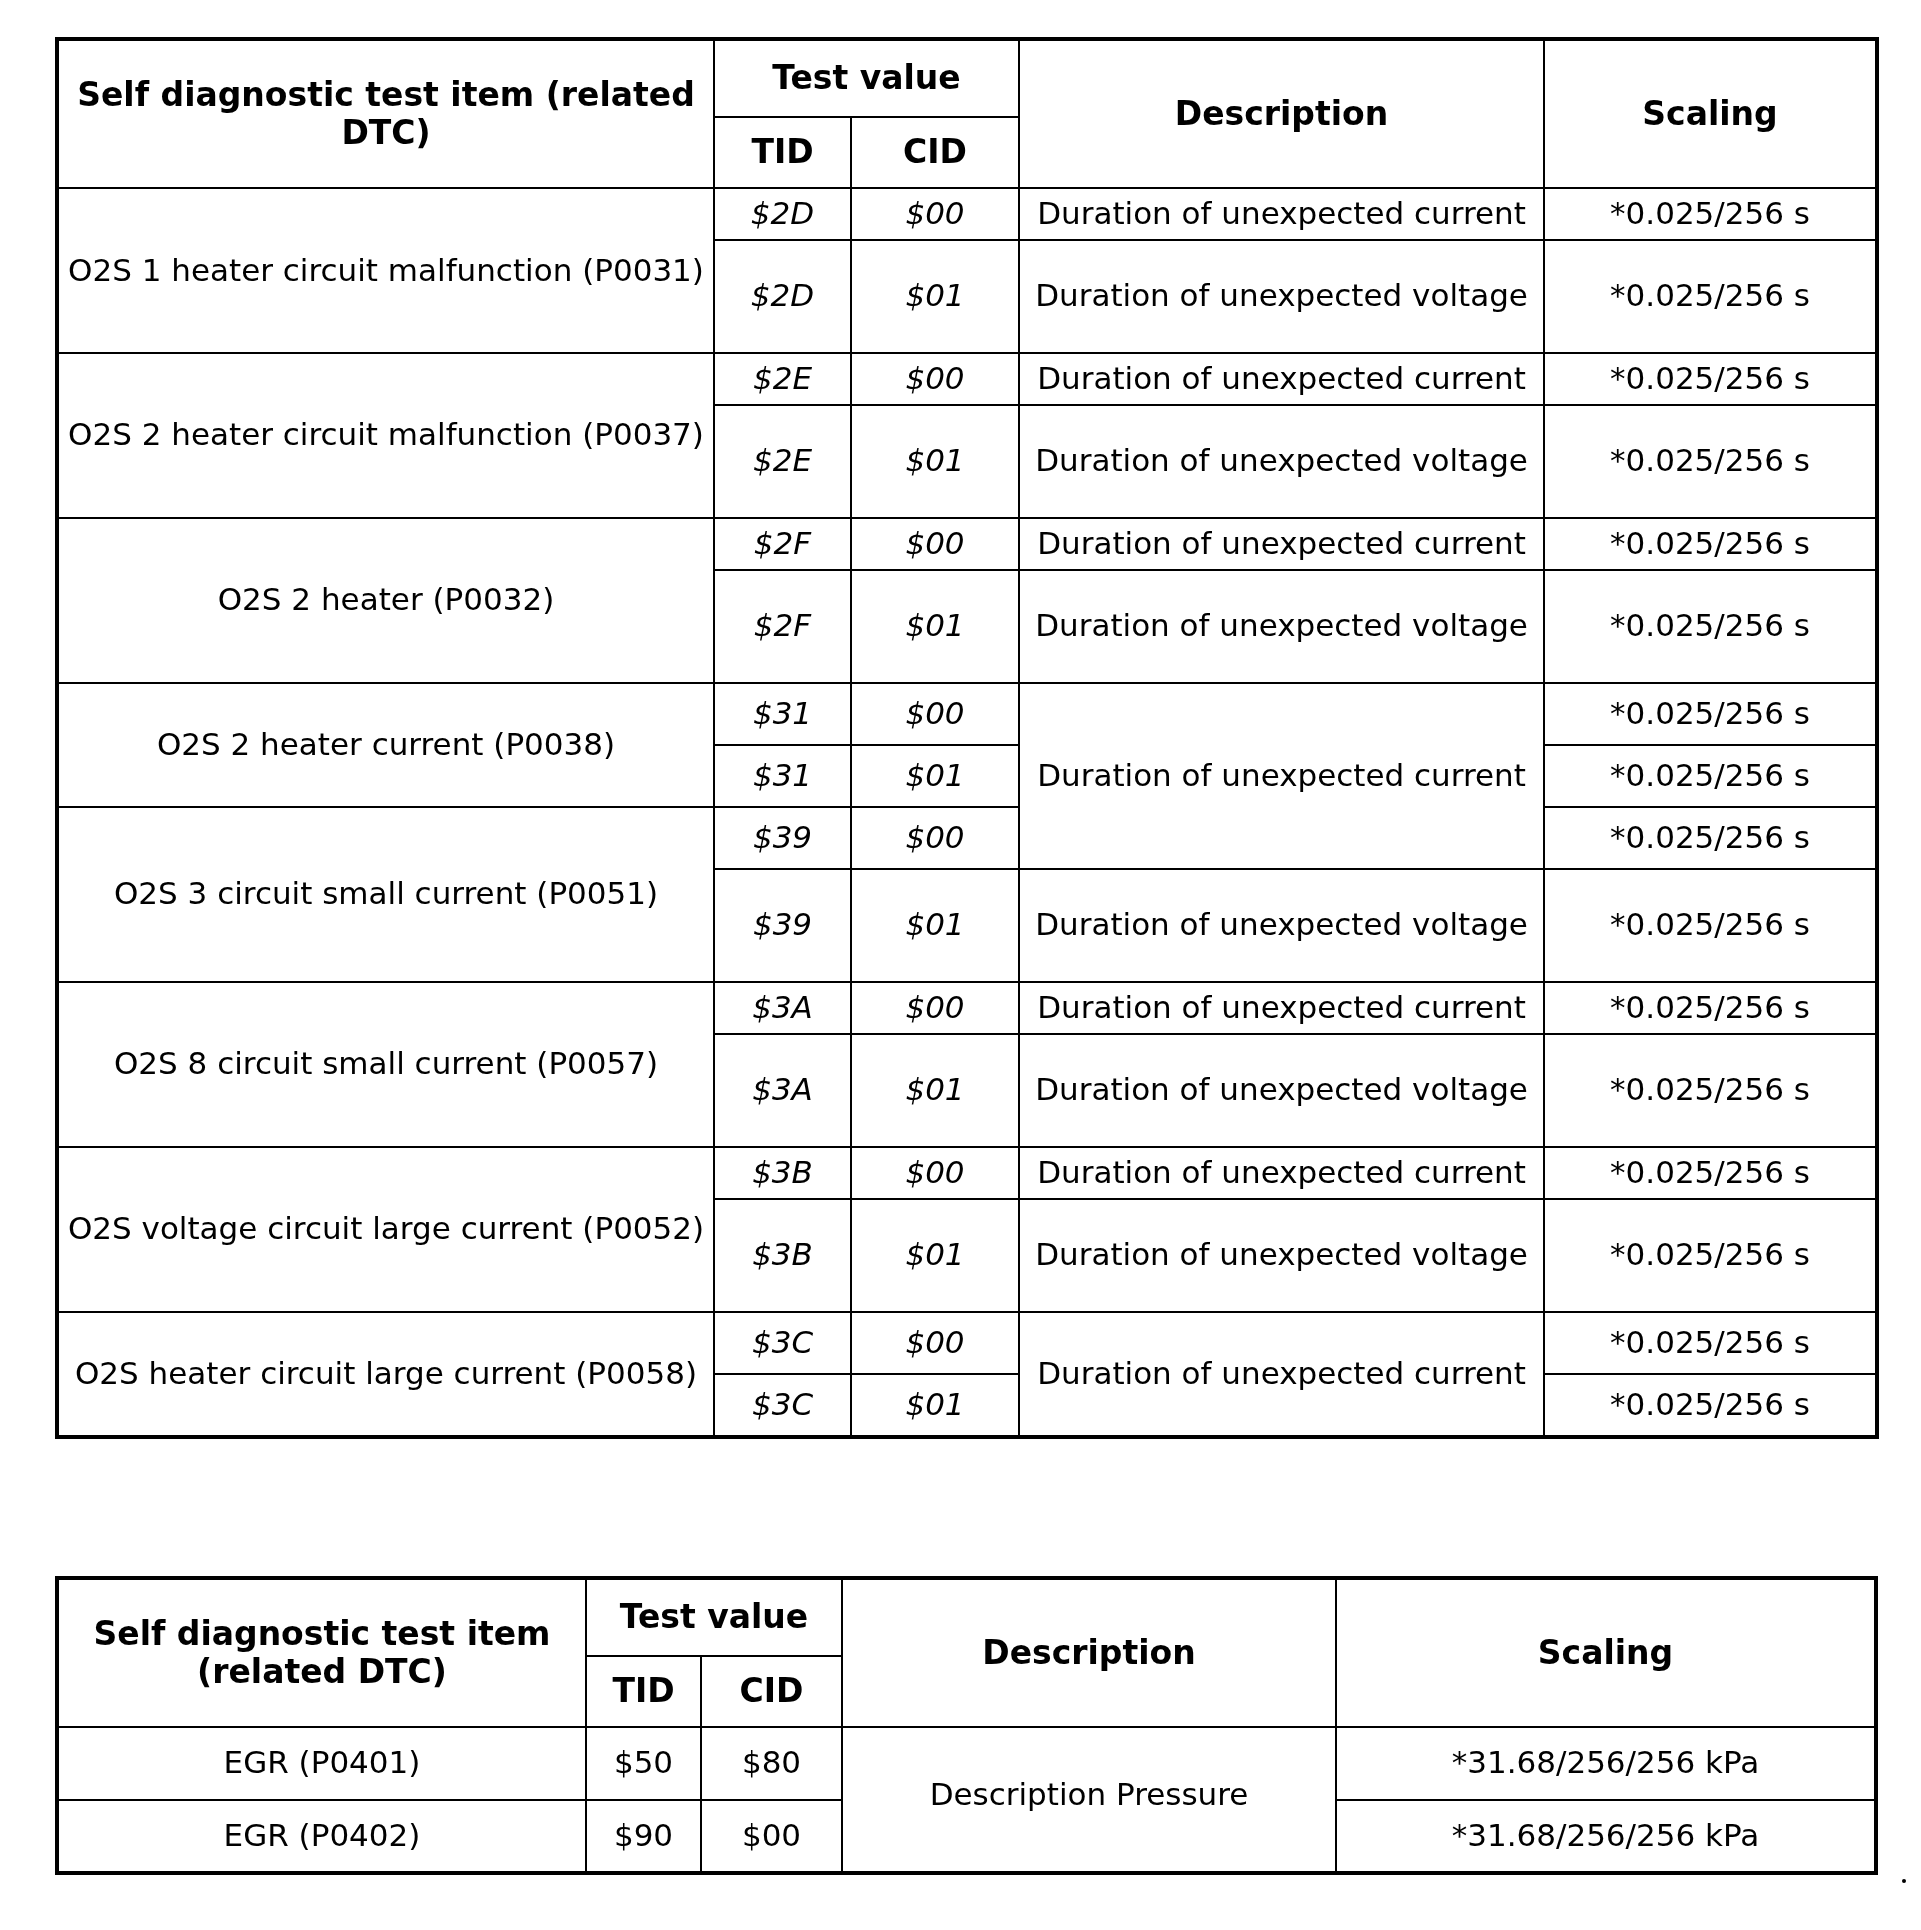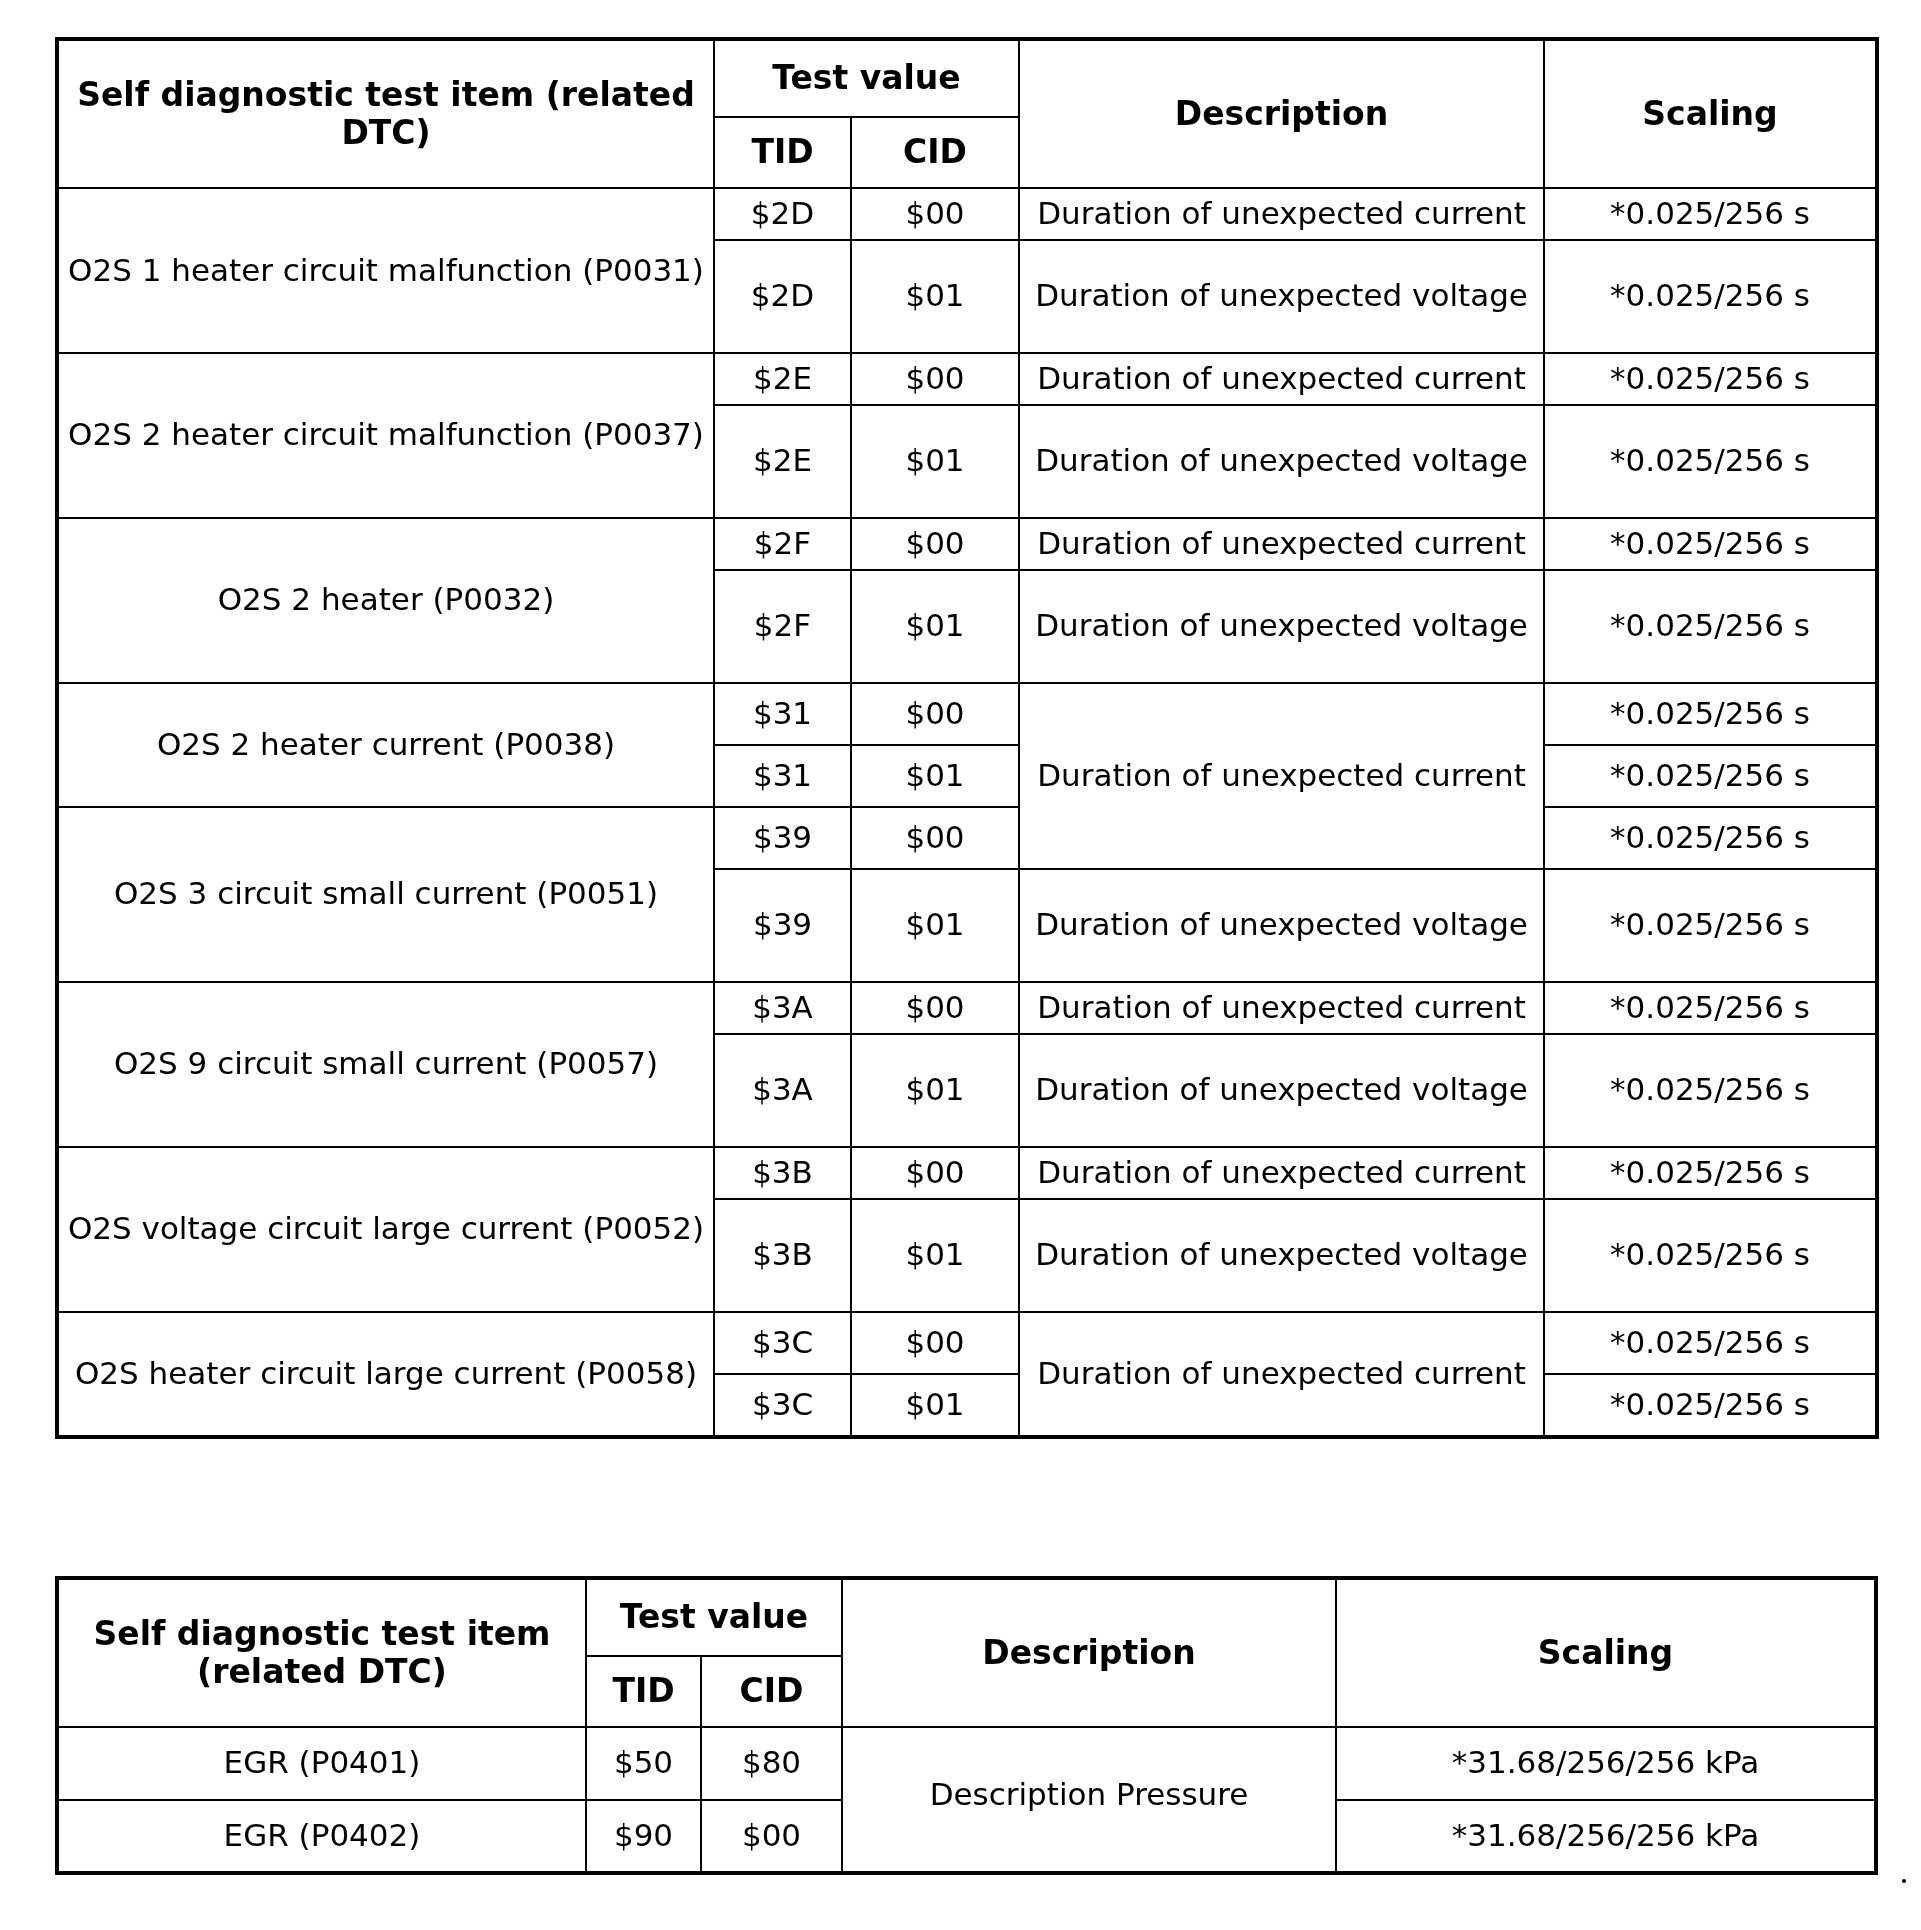--- a/index.html
+++ b/index.html
@@ -94,20 +94,21 @@
   .cell-desc {
     vertical-align: top;
     padding-top: 14px;
   }
   .cell-desc-mid {
     vertical-align: middle;
   }
   .cell-tid, .cell-cid {
     vertical-align: top;
     padding-top: 16px;
+    font-style: italic;
   }
   .cell-scale {
     vertical-align: top;
     padding-top: 14px;
   }
   .cell-scale-tight {
     vertical-align: middle;
     padding-top: 7px;
     padding-bottom: 7px;
   }
@@ -222,21 +223,21 @@
         <td class="cell-scale-tight">*0.025/256 s</td>
       </tr>
       <tr>
         <td class="cell-tid r-tall">$39</td>
         <td class="cell-cid">$01</td>
         <td class="cell-desc">Duration of unexpected voltage</td>
         <td class="cell-scale">*0.025/256 s</td>
       </tr>
 
       <tr>
-        <td class="cell-item r-tall" rowspan="2">O2S 9 circuit small current (P0057)</td>
+        <td class="cell-item r-tall" rowspan="2">O2S 8 circuit small current (P0057)</td>
         <td class="cell-tid">$3A</td>
         <td class="cell-cid">$00</td>
         <td class="cell-desc">Duration of unexpected current</td>
         <td class="cell-scale">*0.025/256 s</td>
       </tr>
       <tr>
         <td class="cell-tid r-tall">$3A</td>
         <td class="cell-cid">$01</td>
         <td class="cell-desc">Duration of unexpected voltage</td>
         <td class="cell-scale">*0.025/256 s</td>

